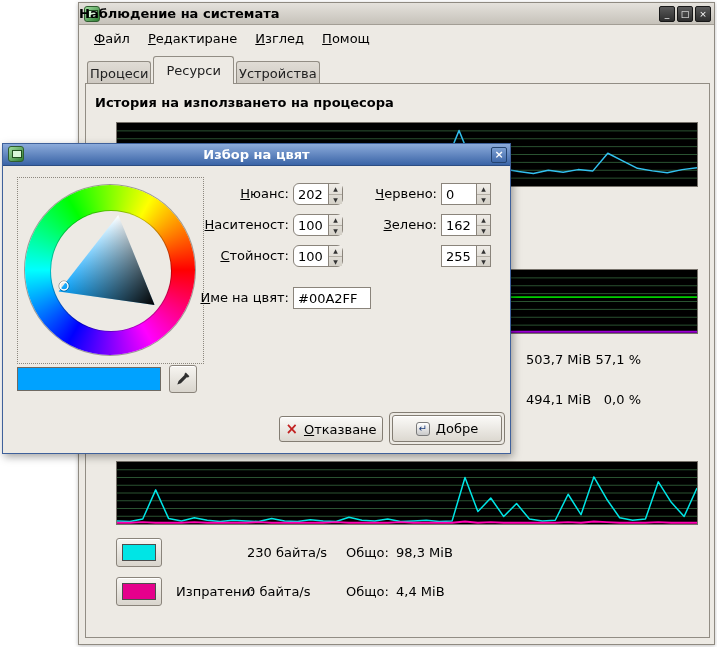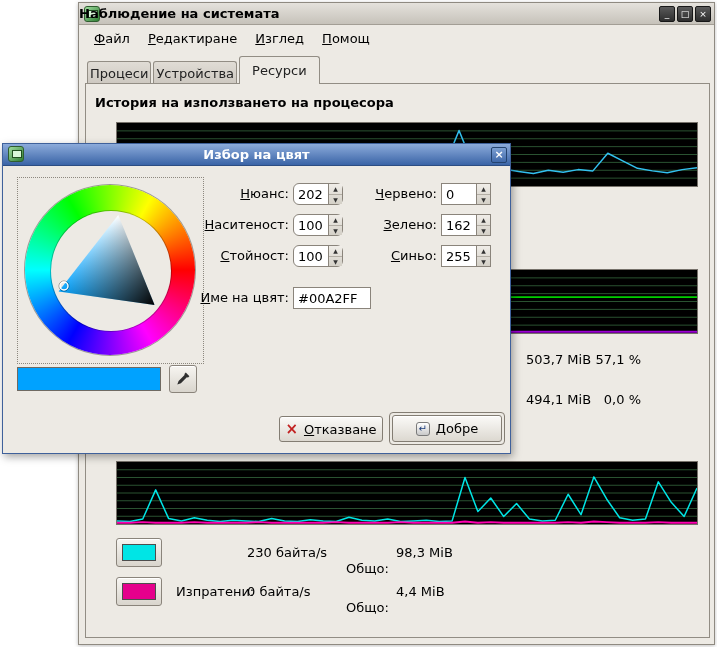--- a/index.html
+++ b/index.html
@@ -42,21 +42,21 @@
   .mem-pct-1{top:388px;}
 
   .legend-row{position:absolute;left:37px;width:582px;height:29px;}
   .legend-row-0{top:535px;}
   .legend-row-1{top:574px;}
   .legend-swatch{position:absolute;left:0;top:0;width:46px;height:29px;border:1px solid #8a847b;border-radius:3px;background:linear-gradient(#f7f5f1,#d9d5cd);display:flex;align-items:center;justify-content:center;box-shadow:inset 0 1px 0 #fff;}
   .legend-swatch .color{width:34px;height:17px;border:1px solid #4d4d4d;}
   .legend-row span.txt{position:absolute;top:0;line-height:29px;}
   .lg-label{left:60px;}
   .lg-rate{left:131px;}
-  .lg-total-label{left:230px;margin-top:16px;}
+  .lg-total-label{left:230px;}
   .lg-total{left:280px;}
 
   
   .dialog{left:2px;top:143px;width:509px;height:311px;background:#edeae4;border:1px solid #3f619b;box-shadow:2px 3px 8px rgba(0,0,0,.35);z-index:10;}
   .dialog-titlebar{position:absolute;left:0;top:0;right:0;height:22px;background:linear-gradient(#8cabdb,#3a64a6);border-bottom:1px solid #2c4d82;}
   .dialog-titlebar .title{position:absolute;left:0;right:0;top:0;line-height:22px;text-align:center;font-weight:bold;color:#fff;}
   .dialog-close{position:absolute;right:3px;top:3px;width:16px;height:16px;background:linear-gradient(#7da0d3,#3f68a9);border:1px solid #24436f;border-radius:2px;color:#fff;font-size:11px;font-weight:bold;line-height:14px;text-align:center;}
 
   .wheel-frame{position:absolute;left:14px;top:33px;width:187px;height:187px;border:1px dotted #8d887f;}
   .hue-ring{position:absolute;left:7px;top:7px;width:170px;height:170px;border-radius:50%;
@@ -106,22 +106,22 @@
 
   <div class="menubar">
     <span class="menu-item"><span class="mn">Ф</span>айл</span>
     <span class="menu-item"><span class="mn">Р</span>едактиране</span>
     <span class="menu-item"><span class="mn">И</span>зглед</span>
     <span class="menu-item"><span class="mn">П</span>омощ</span>
   </div>
 
   <div class="tabbar">
     <span class="tab">Процеси</span>
+    <span class="tab active">Ресурси</span>
     <span class="tab">Устройства</span>
-    <span class="tab active">Ресурси</span>
   </div>
 
   <div class="notebook"></div>
 
   <div class="section-heading cpu-heading">История на използването на процесора</div>
 
   <svg class="chart cpu-chart" viewBox="0 0 100 100" preserveAspectRatio="none">
       <line x1="0" x2="100" y1="12.5" y2="12.5" stroke="#2a5231" vector-effect="non-scaling-stroke"></line>
       <line x1="0" x2="100" y1="25" y2="25" stroke="#2a5231" vector-effect="non-scaling-stroke"></line>
       <line x1="0" x2="100" y1="37.5" y2="37.5" stroke="#2a5231" vector-effect="non-scaling-stroke"></line>
@@ -251,21 +251,20 @@
   </div>
 
   <div class="flabel c1 r3"><span class="mn">С</span>тойност:</div>
   <div class="spin c1 r3">
     <span class="spin-val">100</span>
     <span class="spin-btns">
         <span class="spin-up">▲</span>
         <span class="spin-down">▼</span>
       </span>
   </div>
-  <div class="flabel c2 r3"><span class="mn">С</span>иньо:</div>
   <div class="spin c2 r3">
     <span class="spin-val">255</span>
     <span class="spin-btns">
         <span class="spin-up">▲</span>
         <span class="spin-down">▼</span>
       </span>
   </div>
 
   <div class="flabel r4" style="left:120px;width:166px;"><span class="mn">И</span>ме на цвят:</div>
   <input class="entry" value="#00A2FF" style="">

